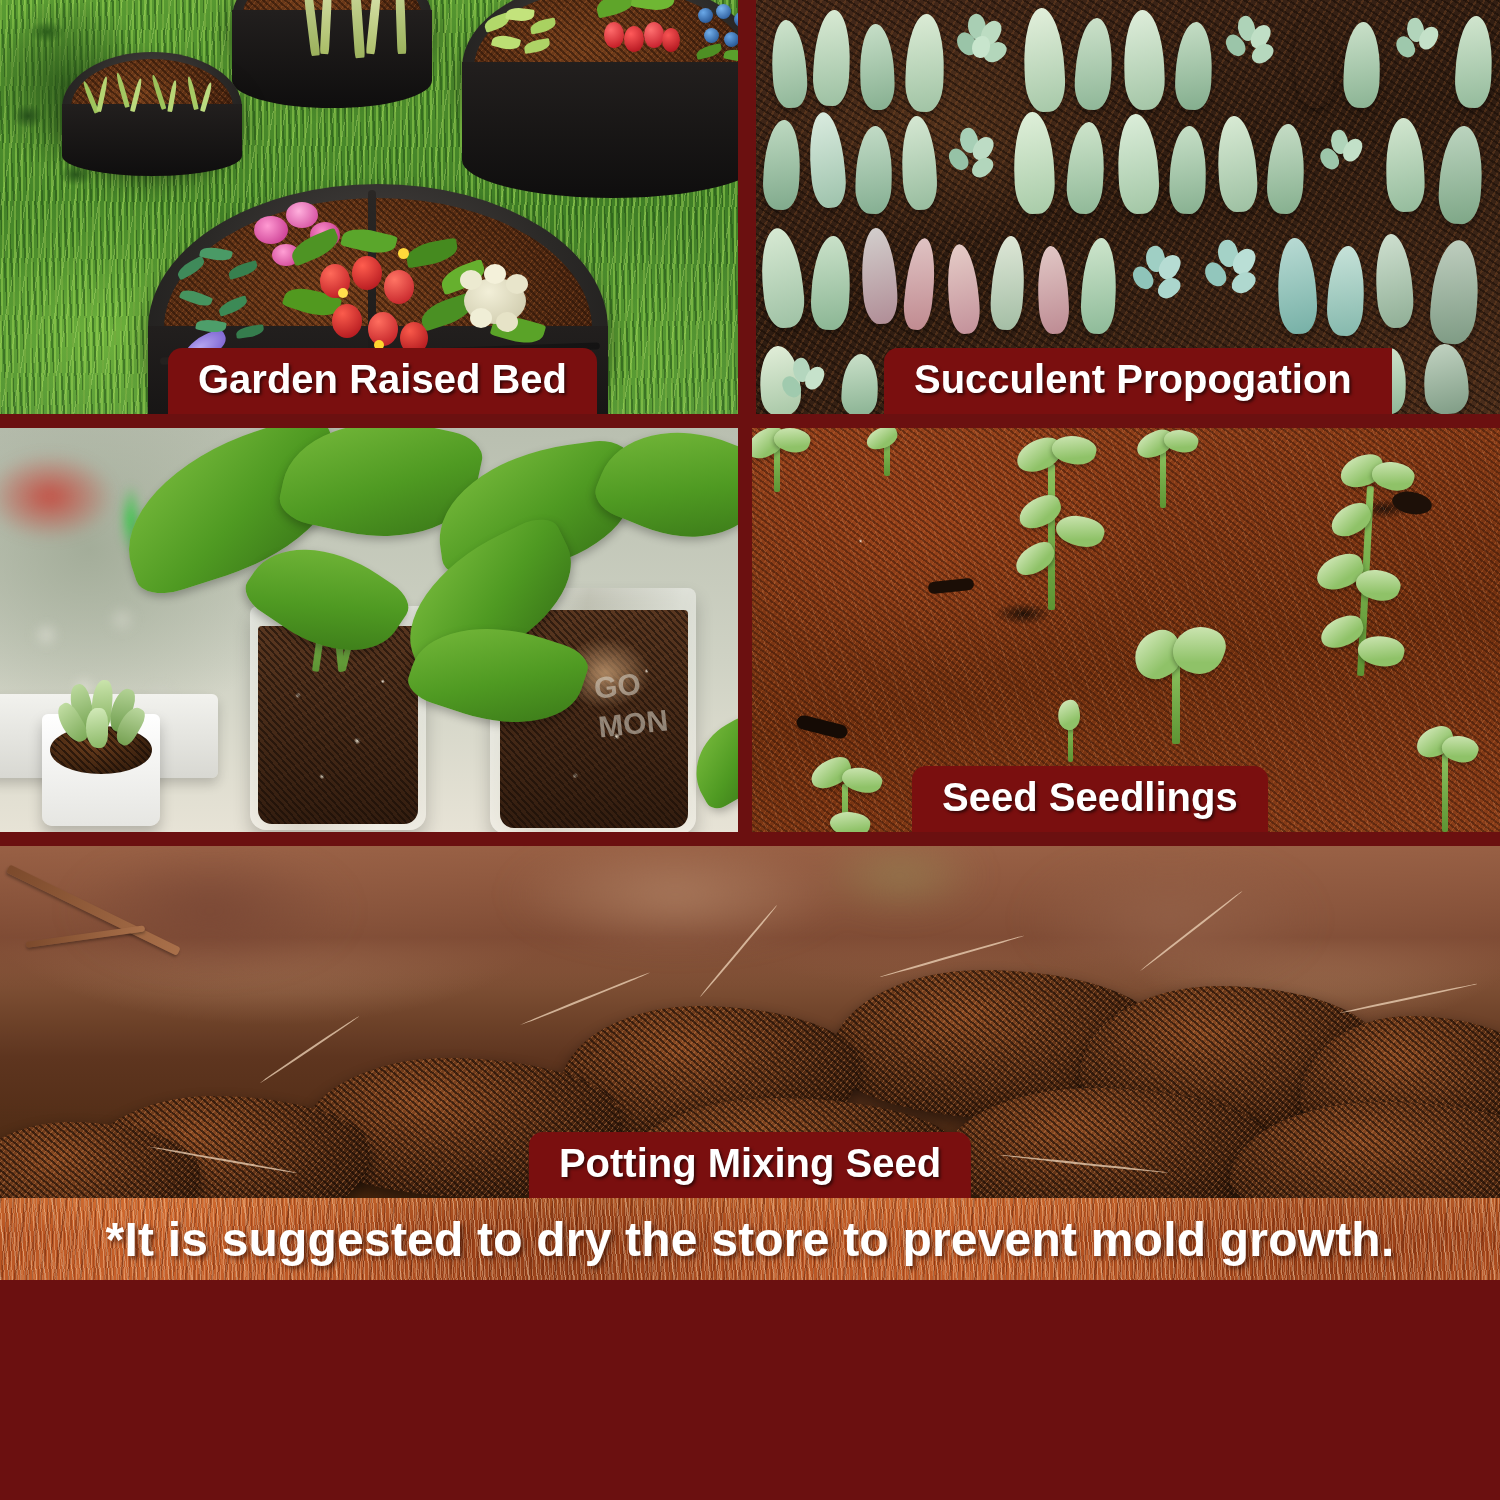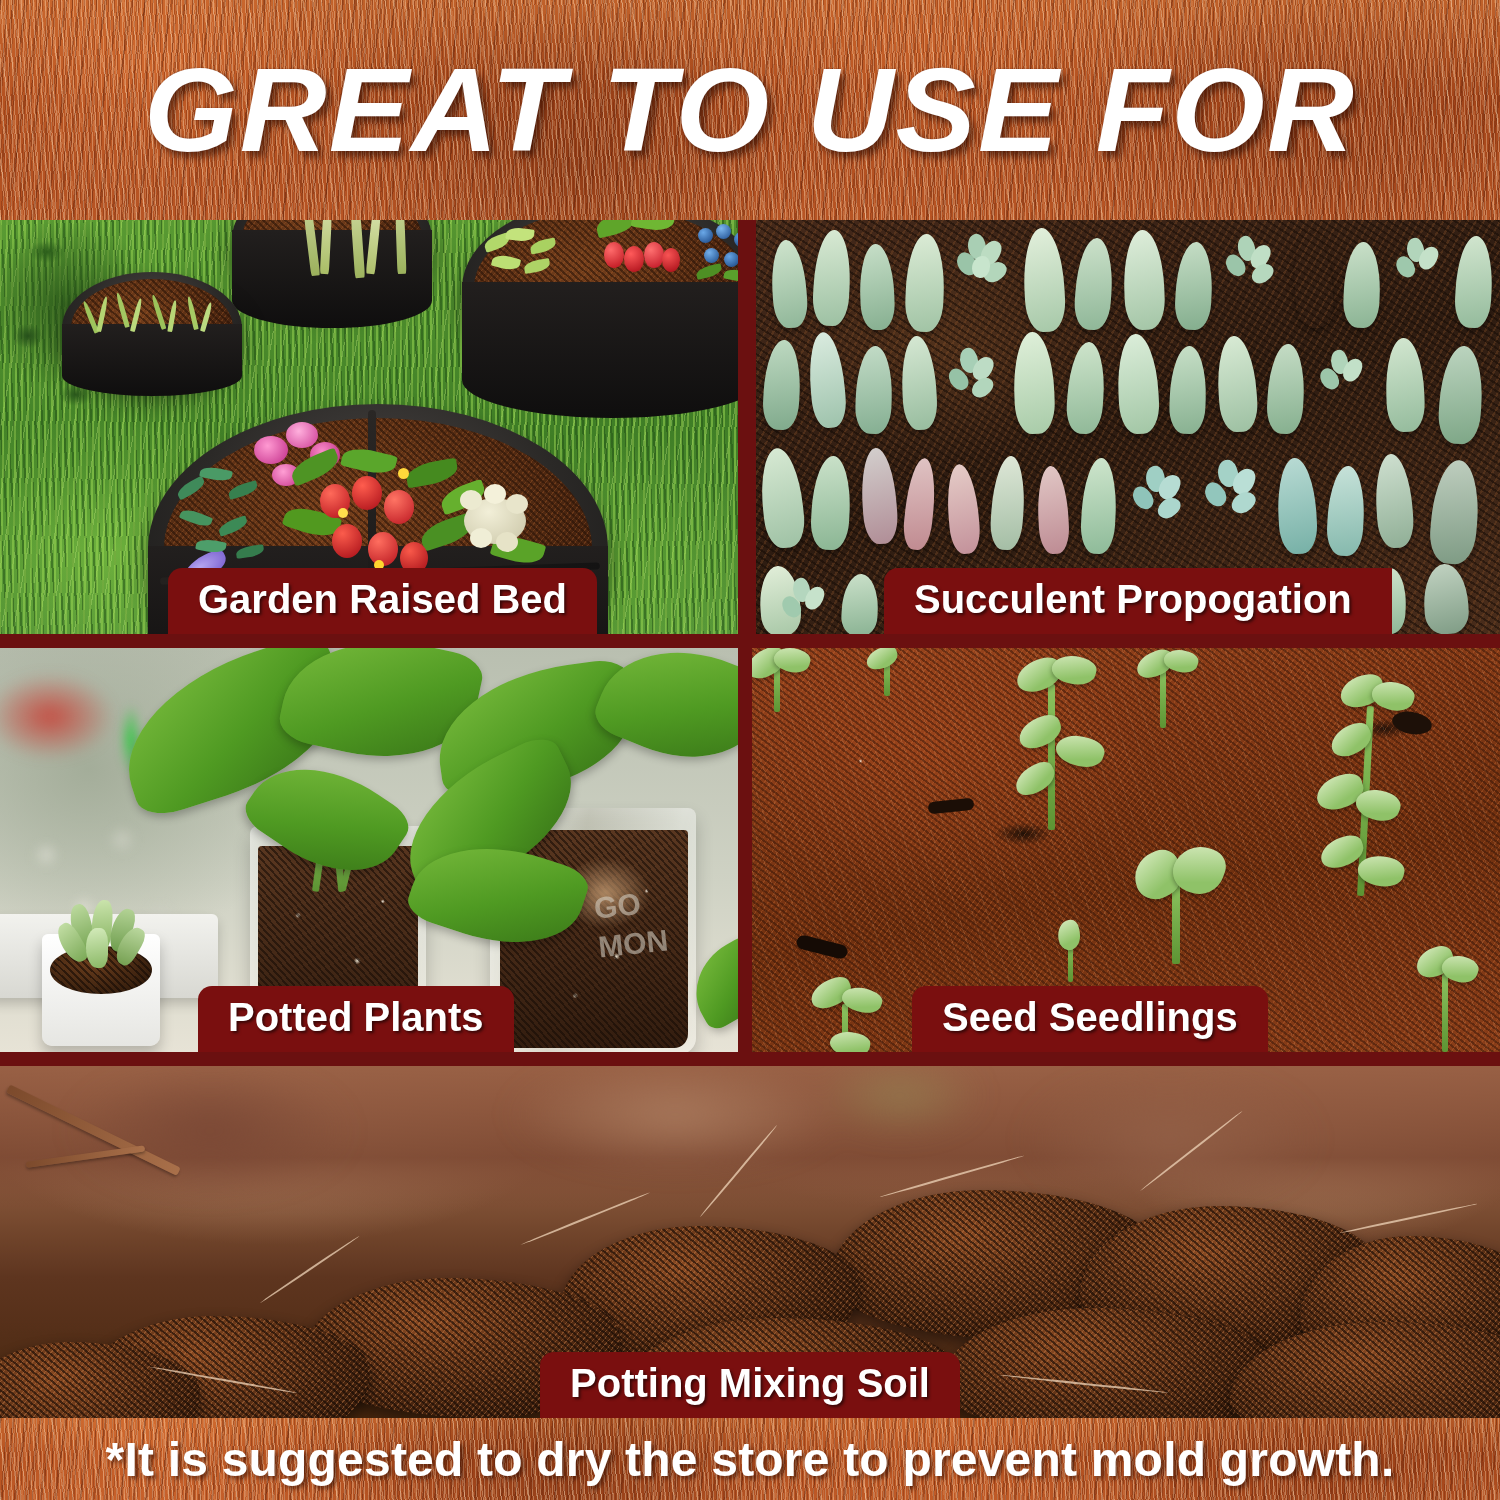--- a/index.html
+++ b/index.html
@@ -222,23 +222,20 @@
   .fiberwisp{position:absolute;background:rgba(240,214,186,.75);border-radius:50%;
     transform-origin:left center;height:2px;}
   .twig{position:absolute;background:linear-gradient(90deg,#7c4a2c,#a9704a);
     border-radius:3px;transform-origin:left center;box-shadow:0 2px 3px rgba(0,0,0,.3);}
 </style>
 </head>
 <body>
 
 <div class="poster">
 
-  <div class="coir header">
-    <div class="header-title">GREAT TO USE FOR</div>
-  </div>
 
   <div class="grid">
 
     <div class="cell c-tl">
       <div class="photo">
         <div class="grass"></div>
         <div class="shrub"></div>
 
         <div class="bag" style="left:232px;top:-42px;width:200px;height:120px;">
           <div class="soil" style="left:10px;top:8px;right:10px;bottom:8px;"></div>
@@ -531,21 +528,20 @@
 
         <div class="pleaf" style="left:118px;top:14px;width:230px;height:128px;transform:rotate(-18deg);"></div>
         <div class="pleaf" style="left:286px;top:-10px;width:190px;height:120px;transform:rotate(12deg);"></div>
         <div class="pleaf" style="left:436px;top:22px;width:200px;height:118px;transform:rotate(-8deg);"></div>
         <div class="pleaf" style="left:604px;top:0;width:156px;height:110px;transform:rotate(22deg);"></div>
         <div class="pleaf" style="left:252px;top:122px;width:150px;height:96px;transform:rotate(34deg);"></div>
         <div class="pleaf" style="left:396px;top:118px;width:186px;height:104px;transform:rotate(-26deg);"></div>
         <div class="pleaf" style="left:414px;top:198px;width:168px;height:96px;transform:rotate(18deg);"></div>
         <div class="pleaf" style="left:690px;top:300px;width:80px;height:70px;transform:rotate(-30deg);"></div>
       </div>
-      <div class="chip chip-bl">Potted Plants</div>
     </div>
 
     <div class="cell c-br">
       <div class="photo">
         <div class="coirbed"></div>
 
         <div class="sprout" style="left:-8px;top:0px;width:70px;height:70px;">
           <div class="stem" style="left:30px;top:18px;width:6px;height:46px;"></div>
           <div class="cot" style="left:2px;top:2px;width:40px;height:26px;transform:rotate(-24deg);"></div>
           <div class="cot" style="left:30px;top:0px;width:36px;height:24px;transform:rotate(16deg);"></div>
@@ -626,21 +622,21 @@
         <div class="fiberwisp" style="left:260px;top:236px;width:120px;transform:rotate(-34deg);"></div>
         <div class="fiberwisp" style="left:520px;top:178px;width:140px;transform:rotate(-22deg);"></div>
         <div class="fiberwisp" style="left:700px;top:150px;width:120px;transform:rotate(-50deg);"></div>
         <div class="fiberwisp" style="left:880px;top:130px;width:150px;transform:rotate(-16deg);"></div>
         <div class="fiberwisp" style="left:1140px;top:124px;width:130px;transform:rotate(-38deg);"></div>
         <div class="fiberwisp" style="left:1340px;top:166px;width:140px;transform:rotate(-12deg);"></div>
         <div class="fiberwisp" style="left:150px;top:300px;width:150px;transform:rotate(10deg);"></div>
         <div class="fiberwisp" style="left:600px;top:318px;width:160px;transform:rotate(-8deg);"></div>
         <div class="fiberwisp" style="left:1000px;top:308px;width:170px;transform:rotate(6deg);"></div>
       </div>
-      <div class="chip chip-wide">Potting Mixing Soil</div>
+      <div class="chip chip-wide">Potting Mixing Seed</div>
     </div>
 
   </div>
 
   <div class="coir footer">
     <div class="footer-note">*It is suggested to dry the store to prevent mold growth.</div>
   </div>
 
 </div>
 

